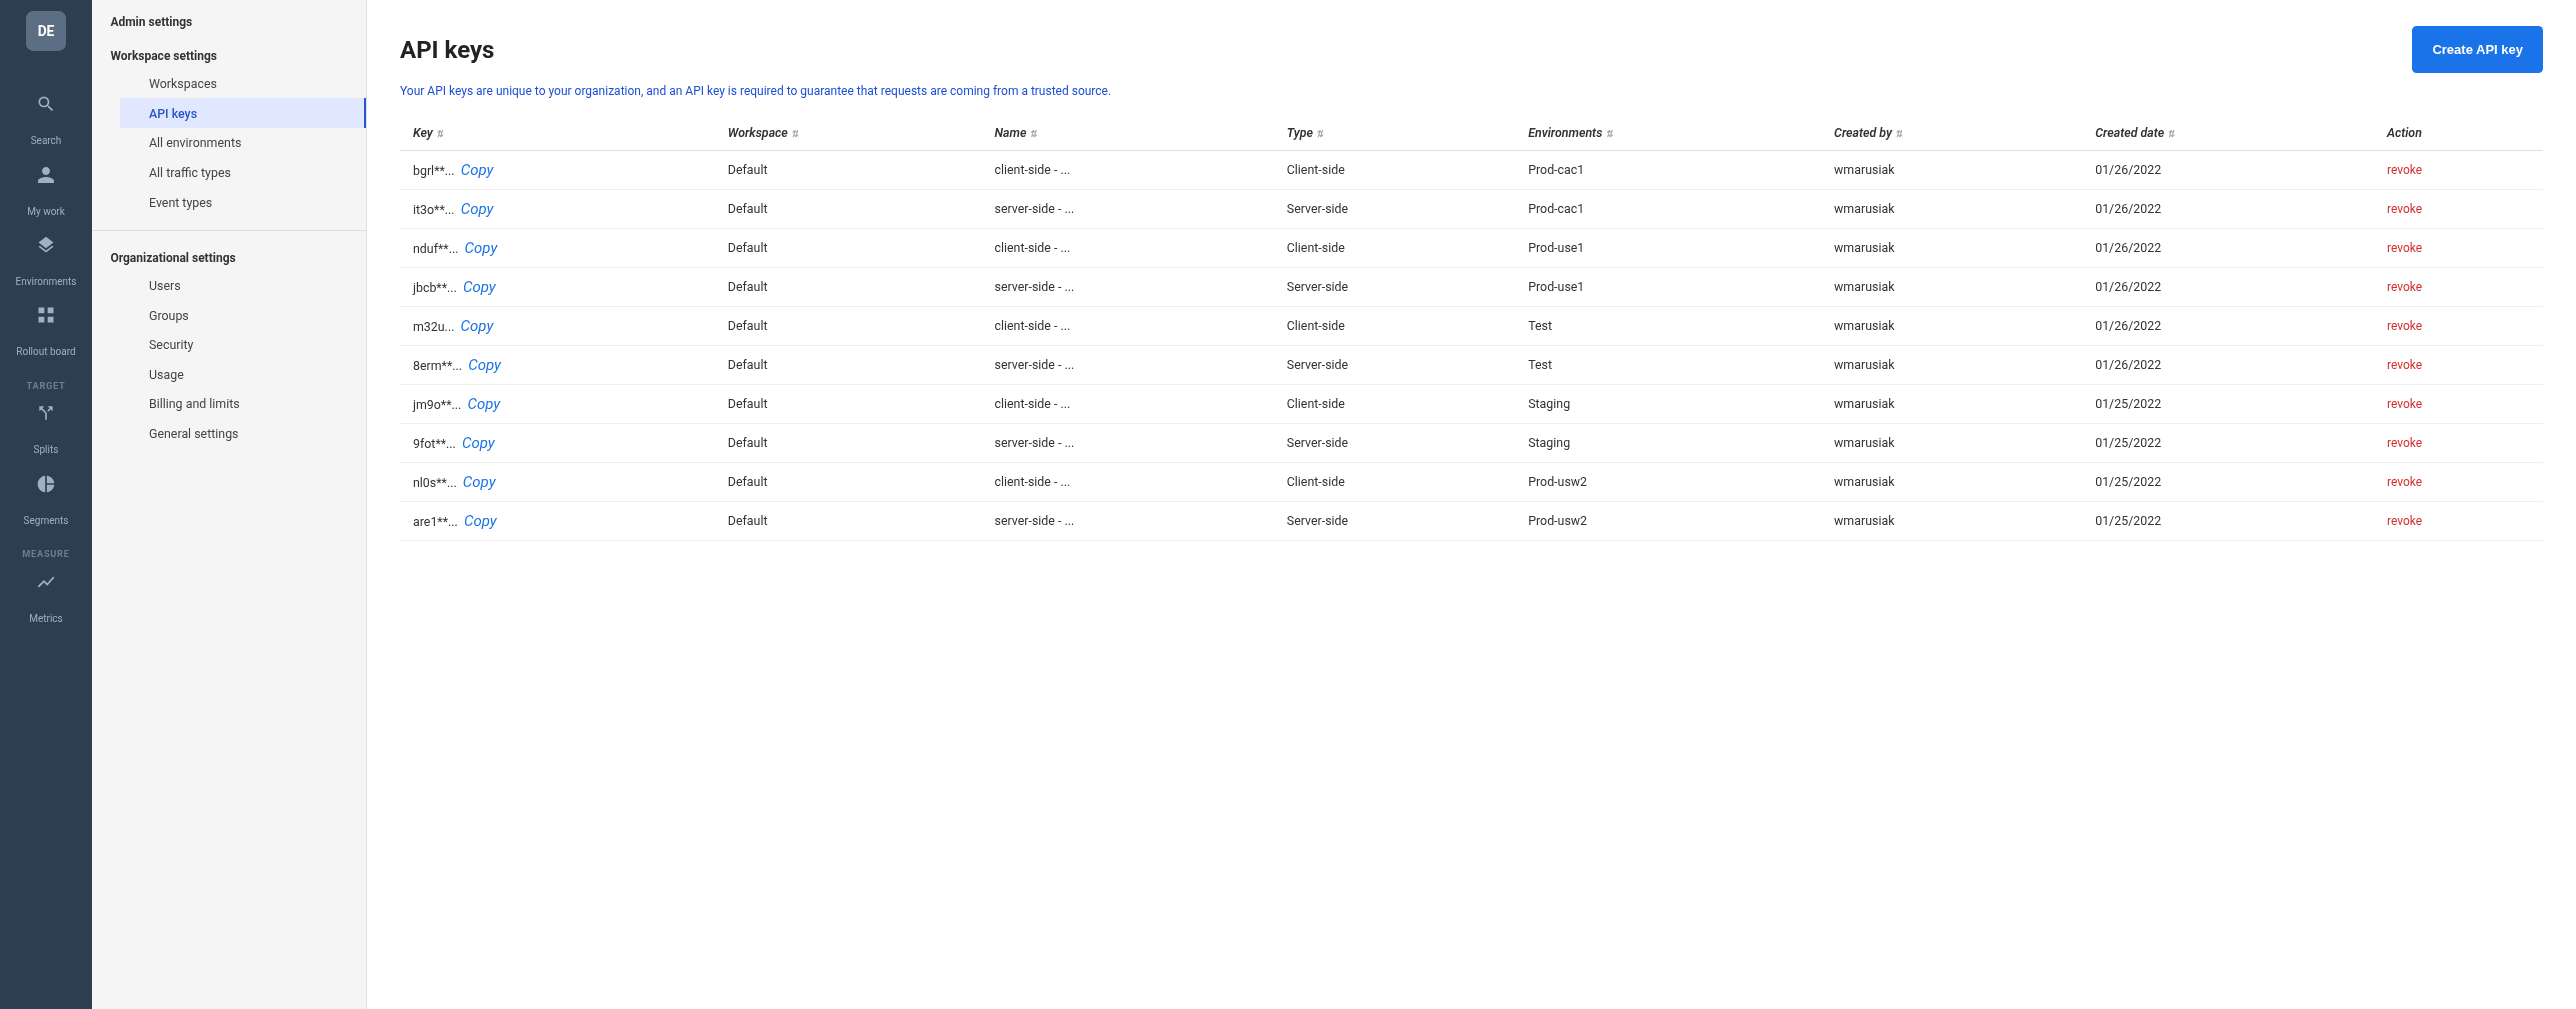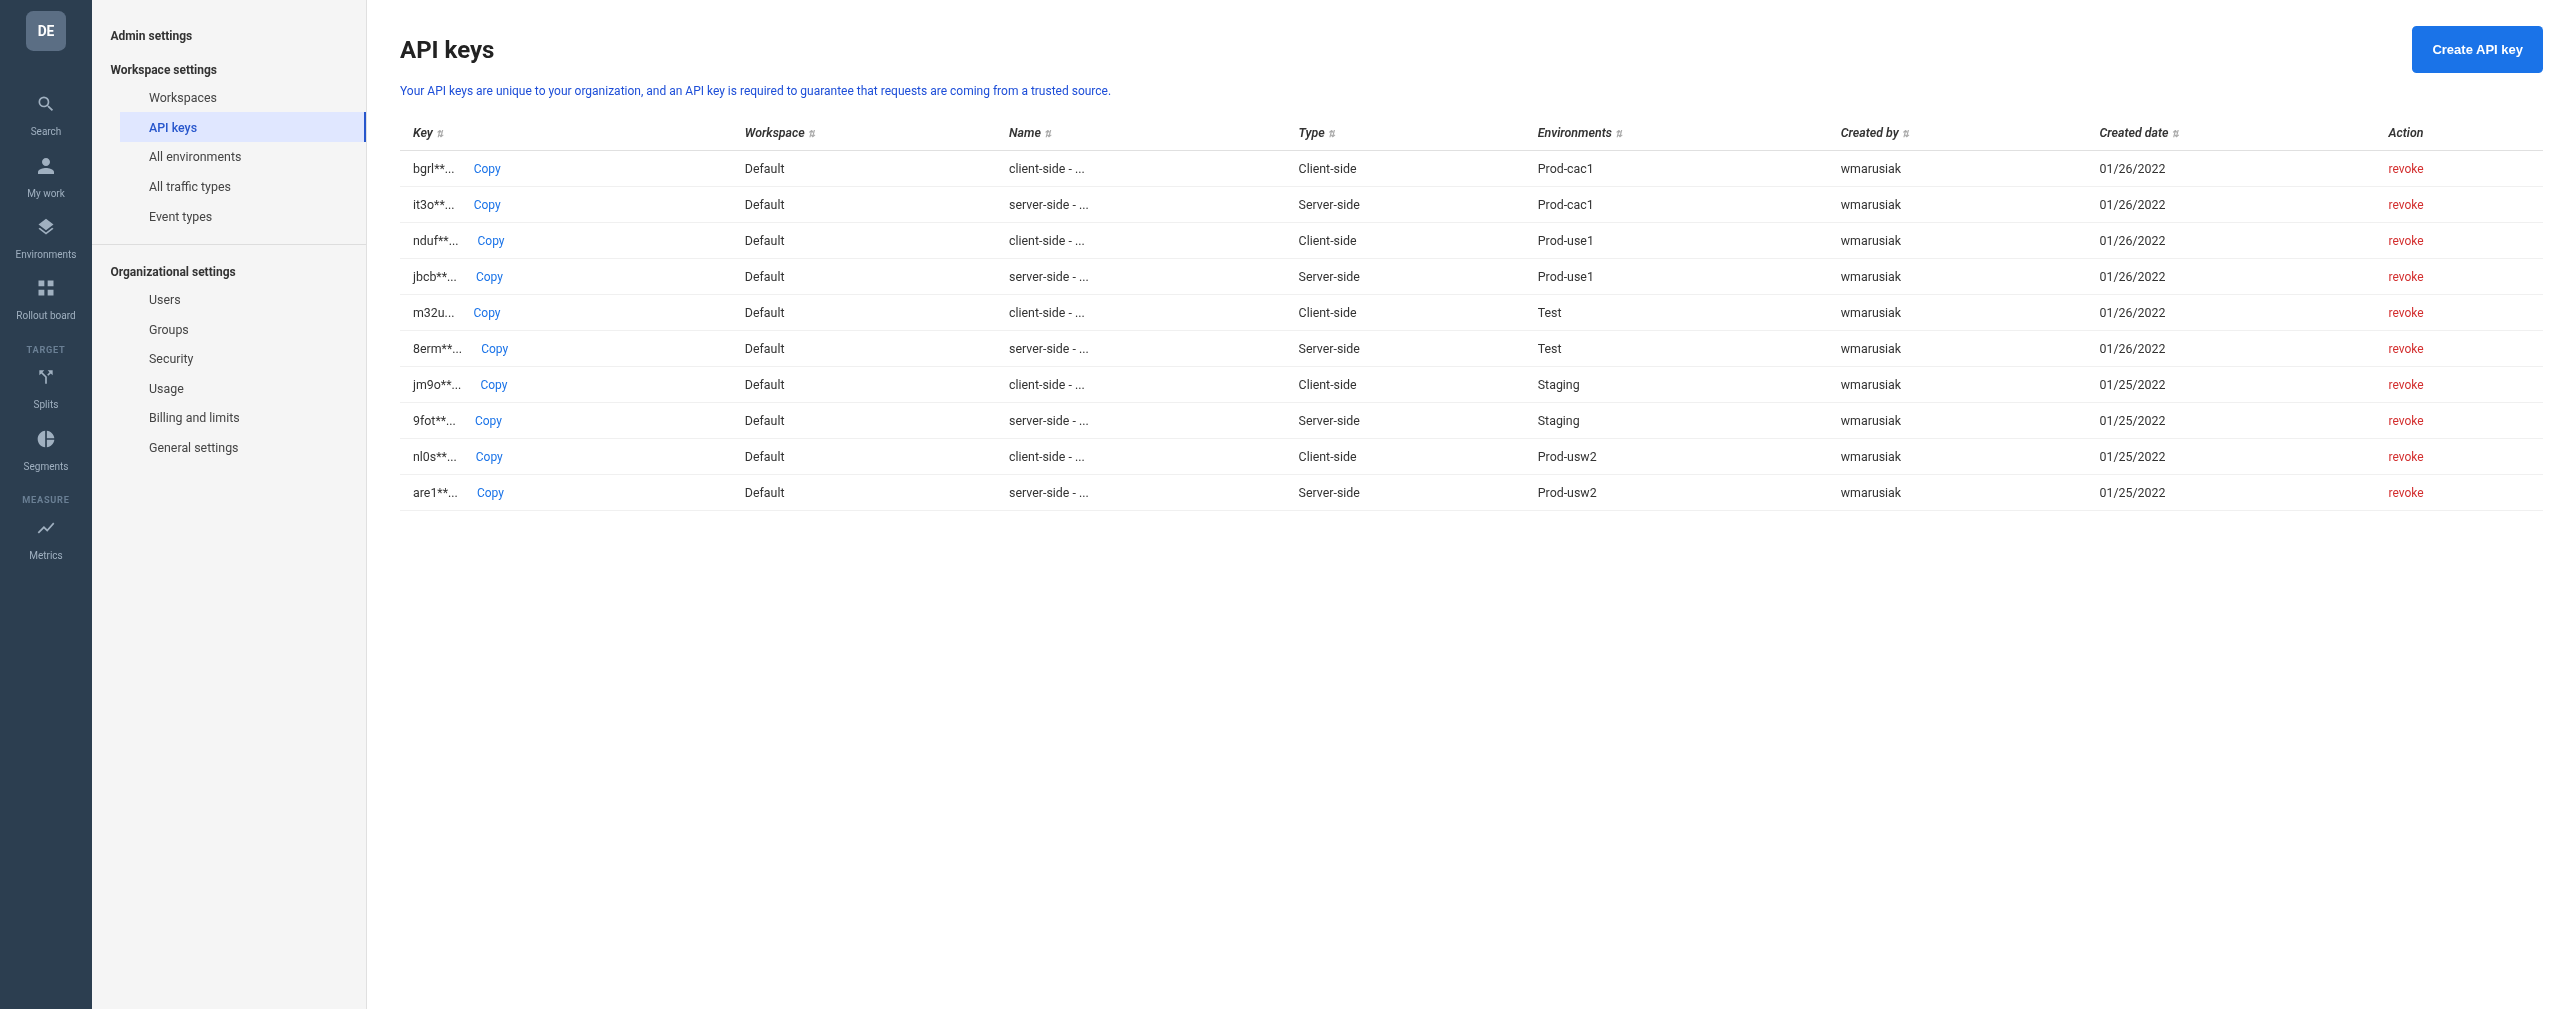--- a/index.html
+++ b/index.html
@@ -19,38 +19,38 @@
       width: 40px; height: 40px;
       background: #5b6e84;
       border-radius: 7.3px;
       display: flex; align-items: center; justify-content: center;
       color: #fff; font-weight: 700; font-size: 13.8px;
       margin-bottom: 34px;
     }
     .icon-nav .nav-item {
       display: flex; flex-direction: column; align-items: center;
       color: #a0b0c0; padding: 9.2px 0; width: 100%; cursor: pointer;
-      font-size: 10px; gap: 12px;
+      font-size: 10px; gap: 21px;
     }
     .icon-nav .nav-item svg { width: 20px; height: 20px; fill: currentColor; }
     .icon-nav .nav-item-label { font-size: 10px; }
 
     .nav-section-label {
       color: #6a7f94; font-size: 9.2px; font-weight: 700; text-transform: uppercase;
       letter-spacing: 0.08em; padding: 13px 0 3.7px 0; text-align: center; width: 100%;
     }
 
     
     .sidebar {
       width: 275px;
       background: #f5f5f5;
       border-right: 0.9px solid #e0e0e0;
       overflow-y: auto;
       flex-shrink: 0;
-      padding: 22px 0;
+      padding: 8px 0;
     }
     .sidebar-section-title {
       font-size: 12px; font-weight: 700; color: #333;
       padding: 7.3px 18.4px 5.5px 18.4px;
     }
     .sidebar-item {
       display: block; padding: 7.3px 18.4px 7.3px 29px;
       font-size: 12.4px; color: #444; cursor: pointer;
       text-decoration: none;
       margin-left: 28px;
@@ -86,21 +86,21 @@
       width: 100%; border-collapse: collapse; font-size: 12.4px;
     }
     thead tr { border-bottom: 1.8px solid #e0e0e0; }
     thead th {
       text-align: left; padding: 9.2px 13px; font-weight: 600;
       color: #333; white-space: nowrap; background: #fff; font-style: italic;
     }
     thead th .sort-icon { color: #aaa; font-size: 9.2px; margin-left: 2.8px; }
     tbody tr { border-bottom: 0.9px solid #f0f0f0; }
     tbody td { padding: 10px 13px; color: #333; }
-    .copy-link { color: #1a73e8; cursor: pointer; font-size: 12px; margin-left: 16px; }
+    .copy-link { color: #1a73e8; cursor: pointer; font-size: 15px; margin-left: 3px; font-style: italic; }
     .revoke-link { color: #d32f2f; cursor: pointer; font-size: 12px; }
   </style>
 </head>
 <body>
 
 <nav class="icon-nav">
   <div class="avatar">DE</div>
 
   <div class="nav-item">
     <svg viewBox="0 0 24 24">

